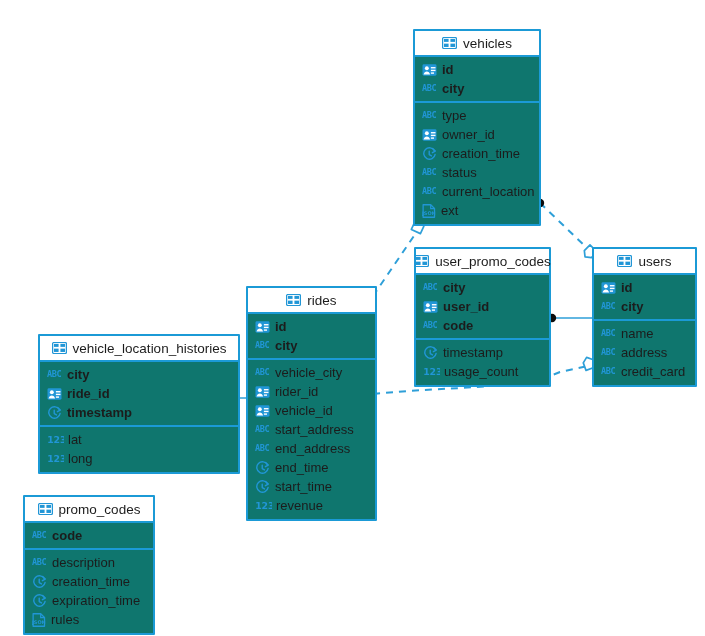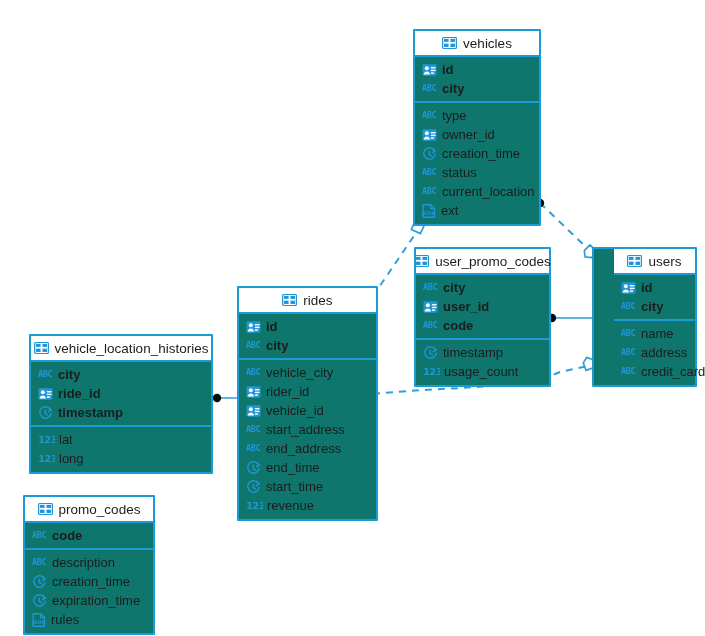--- a/index.html
+++ b/index.html
@@ -236,21 +236,21 @@
         <div class="col-row">
           <span class="ico ico-num">
             <svg viewBox="0 0 18 12" width="17" height="11">
     <text x="0" y="10" font-family="DejaVu Sans, sans-serif" font-size="10.2" font-weight="bold" fill="#2196d6" letter-spacing="-0.2">123</text>
   </svg>
           </span>
           <span class="col-name">usage_count</span>
         </div>
       </div>
     </div>
-    <div class="table-node" style="left: 592px; top: 247px; width: 105px; padding-left: 20px;">
+    <div class="table-node" style="left: 592px; top: 247px; width: 105px;">
       <div class="tbl-header">
         <span class="ico ico-table">
           <svg viewBox="0 0 16 13" width="15" height="12">
     <rect x="0.5" y="0.5" width="15" height="12" rx="1.5" fill="none" stroke="#2196d6" stroke-width="1.4"></rect>
     <rect x="2" y="2" width="5" height="3.3" fill="#2196d6"></rect>
     <rect x="9" y="2" width="5" height="3.3" fill="#2196d6"></rect>
     <rect x="2" y="7.2" width="5" height="3.6" fill="#2196d6"></rect>
     <rect x="9" y="7.2" width="5" height="3.6" fill="#2196d6"></rect>
   </svg>
         </span>
@@ -299,21 +299,21 @@
         <div class="col-row">
           <span class="ico ico-abc">
             <svg viewBox="0 0 18 11" width="16" height="10">
     <text x="0" y="9.2" font-family="DejaVu Sans Mono, monospace" font-size="9.6" font-weight="bold" fill="#2196d6" letter-spacing="-0.4">ABC</text>
   </svg>
           </span>
           <span class="col-name">credit_card</span>
         </div>
       </div>
     </div>
-    <div class="table-node" style="left: 237px; top: 286px; width: 141px;">
+    <div class="table-node" style="left: 246px; top: 286px; width: 131px;">
       <div class="tbl-header">
         <span class="ico ico-table">
           <svg viewBox="0 0 16 13" width="15" height="12">
     <rect x="0.5" y="0.5" width="15" height="12" rx="1.5" fill="none" stroke="#2196d6" stroke-width="1.4"></rect>
     <rect x="2" y="2" width="5" height="3.3" fill="#2196d6"></rect>
     <rect x="9" y="2" width="5" height="3.3" fill="#2196d6"></rect>
     <rect x="2" y="7.2" width="5" height="3.6" fill="#2196d6"></rect>
     <rect x="9" y="7.2" width="5" height="3.6" fill="#2196d6"></rect>
   </svg>
         </span>
@@ -416,21 +416,21 @@
         <div class="col-row">
           <span class="ico ico-num">
             <svg viewBox="0 0 18 12" width="17" height="11">
     <text x="0" y="10" font-family="DejaVu Sans, sans-serif" font-size="10.2" font-weight="bold" fill="#2196d6" letter-spacing="-0.2">123</text>
   </svg>
           </span>
           <span class="col-name">revenue</span>
         </div>
       </div>
     </div>
-    <div class="table-node" style="left: 29px; top: 334px; width: 184px;">
+    <div class="table-node" style="left: 38px; top: 334px; width: 202px;">
       <div class="tbl-header">
         <span class="ico ico-table">
           <svg viewBox="0 0 16 13" width="15" height="12">
     <rect x="0.5" y="0.5" width="15" height="12" rx="1.5" fill="none" stroke="#2196d6" stroke-width="1.4"></rect>
     <rect x="2" y="2" width="5" height="3.3" fill="#2196d6"></rect>
     <rect x="9" y="2" width="5" height="3.3" fill="#2196d6"></rect>
     <rect x="2" y="7.2" width="5" height="3.6" fill="#2196d6"></rect>
     <rect x="9" y="7.2" width="5" height="3.6" fill="#2196d6"></rect>
   </svg>
         </span>

